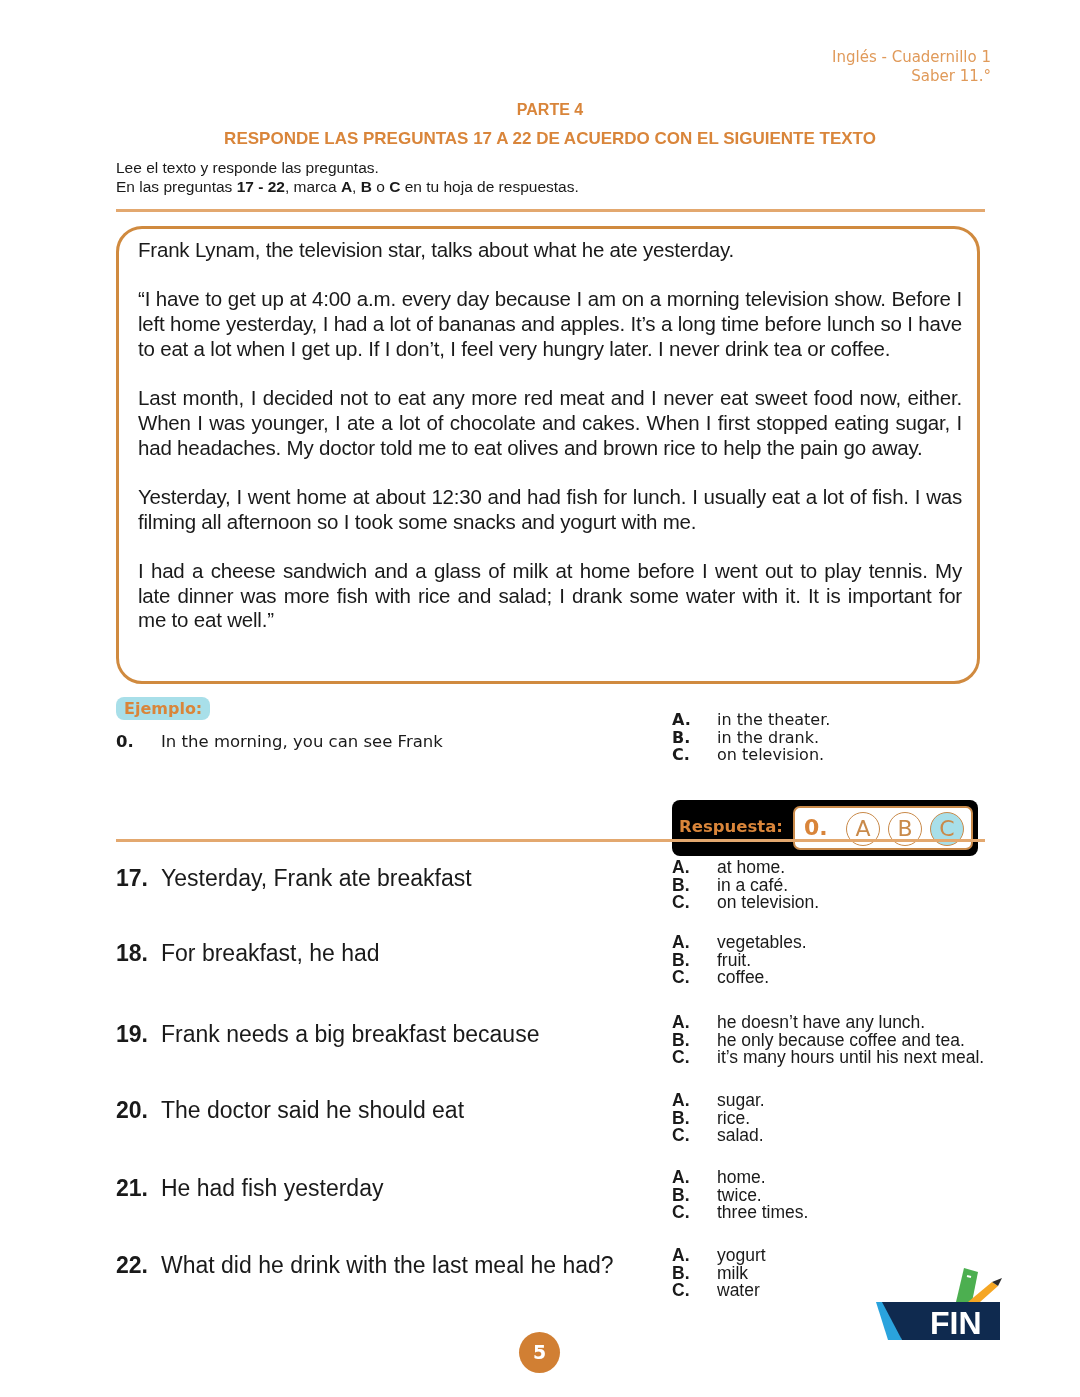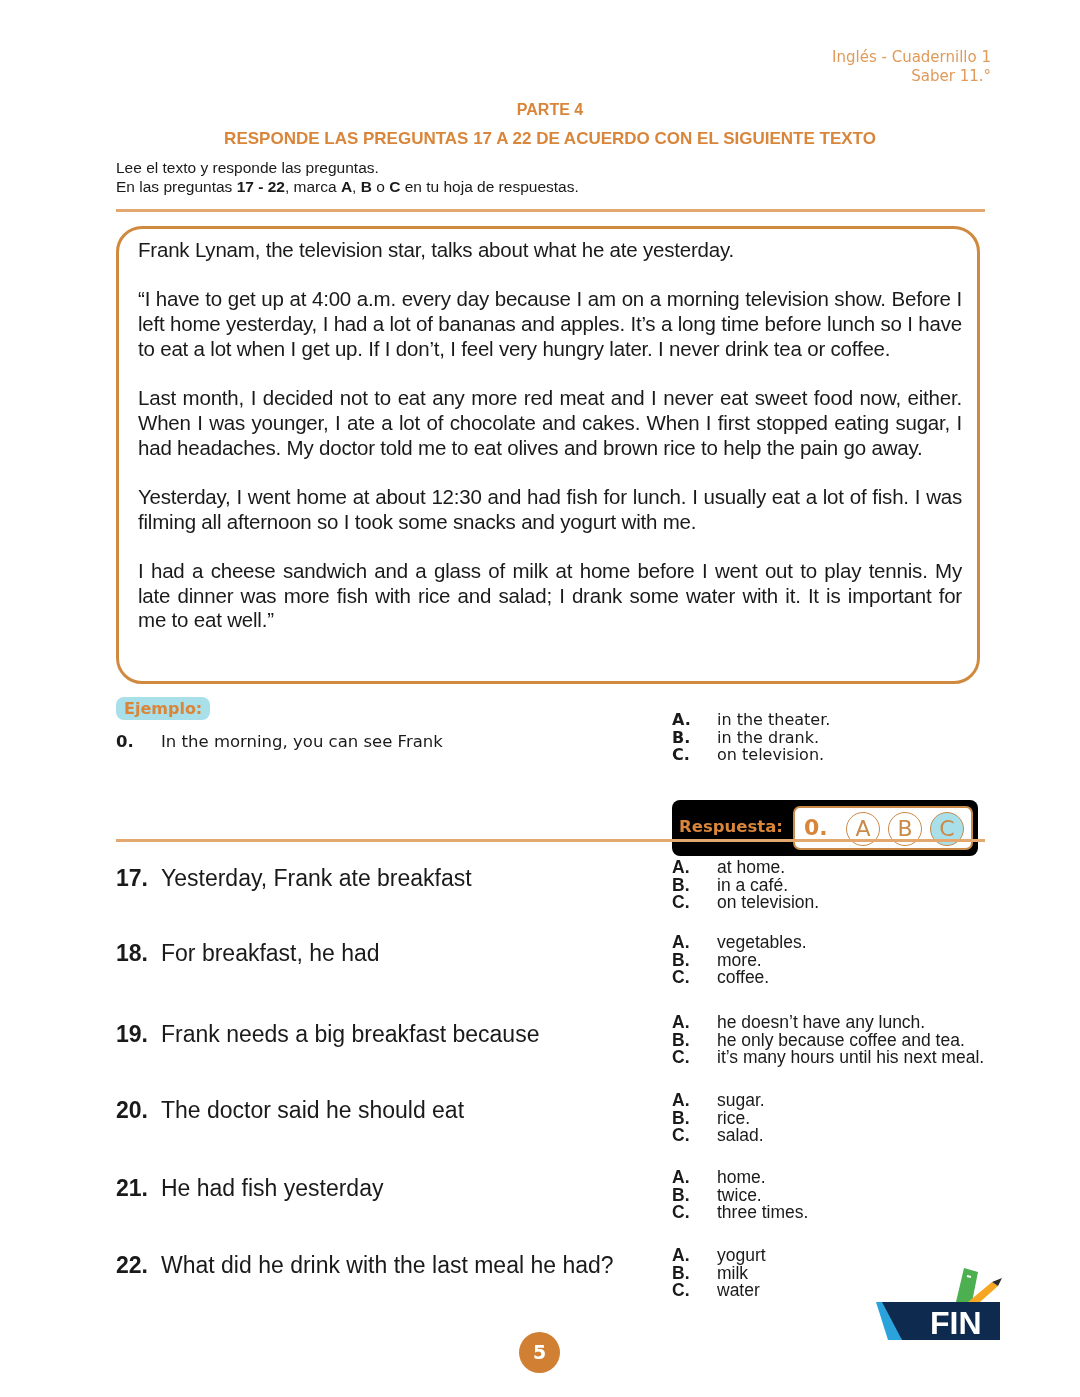--- a/index.html
+++ b/index.html
@@ -123,21 +123,21 @@
 <div class="q q2" style="top:940px">
   <span class="num">18.</span><span>For breakfast, he had</span>
 </div>
 <div class="opts opts2" style="top:934px">
   <div class="row">
       <span class="lt">A.</span>
       <span>vegetables.</span>
     </div>
   <div class="row">
       <span class="lt">B.</span>
-      <span>more.</span>
+      <span>fruit.</span>
     </div>
   <div class="row">
       <span class="lt">C.</span>
       <span>coffee.</span>
     </div>
 </div>
 
 <div class="q q2" style="top:1021px">
   <span class="num">19.</span><span>Frank needs a big breakfast because</span>
 </div>

